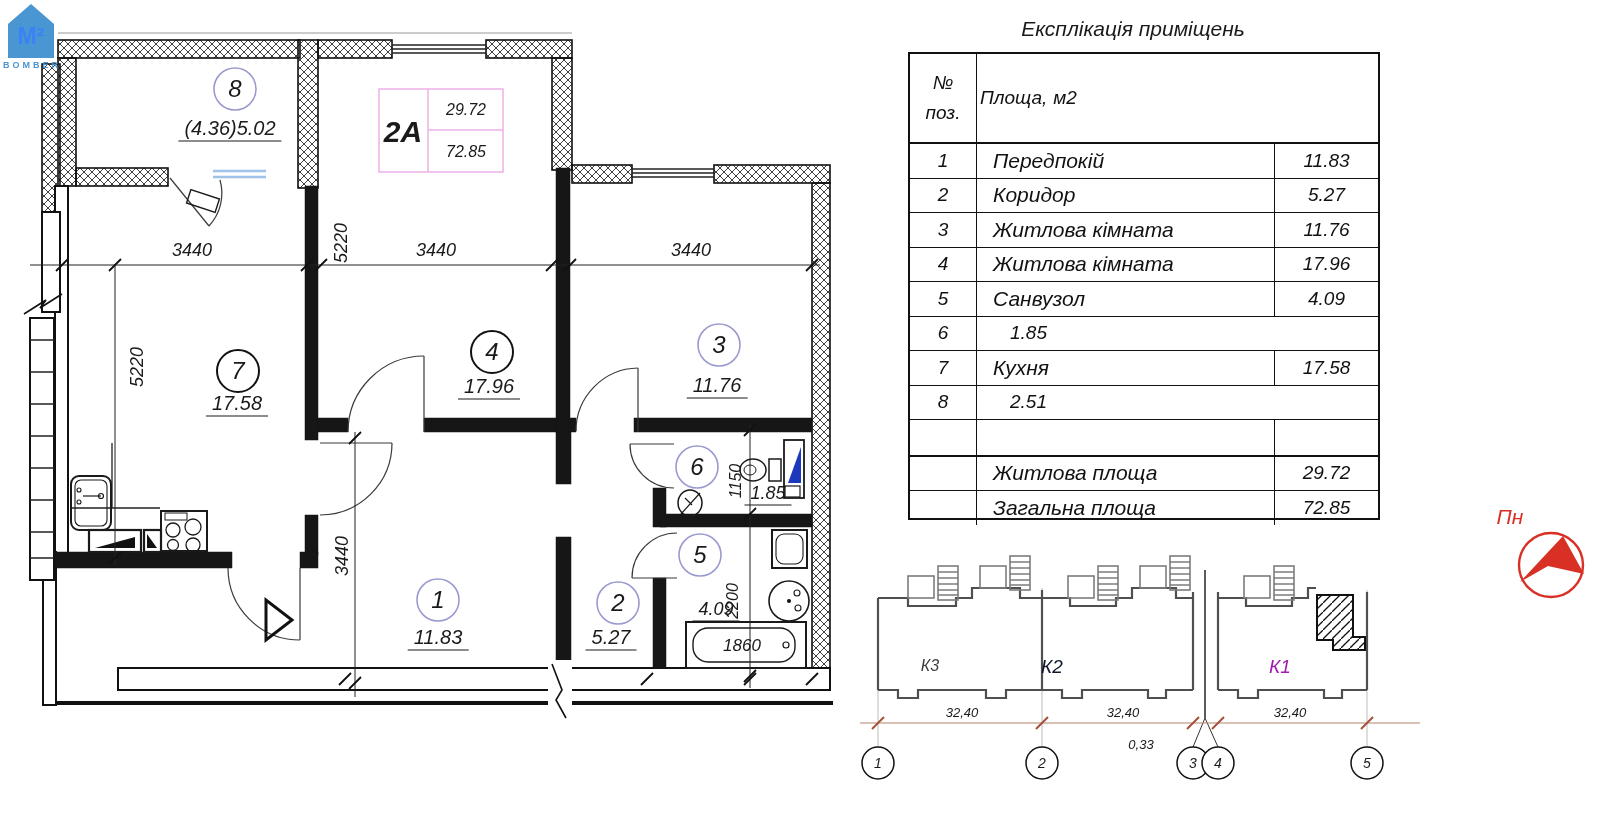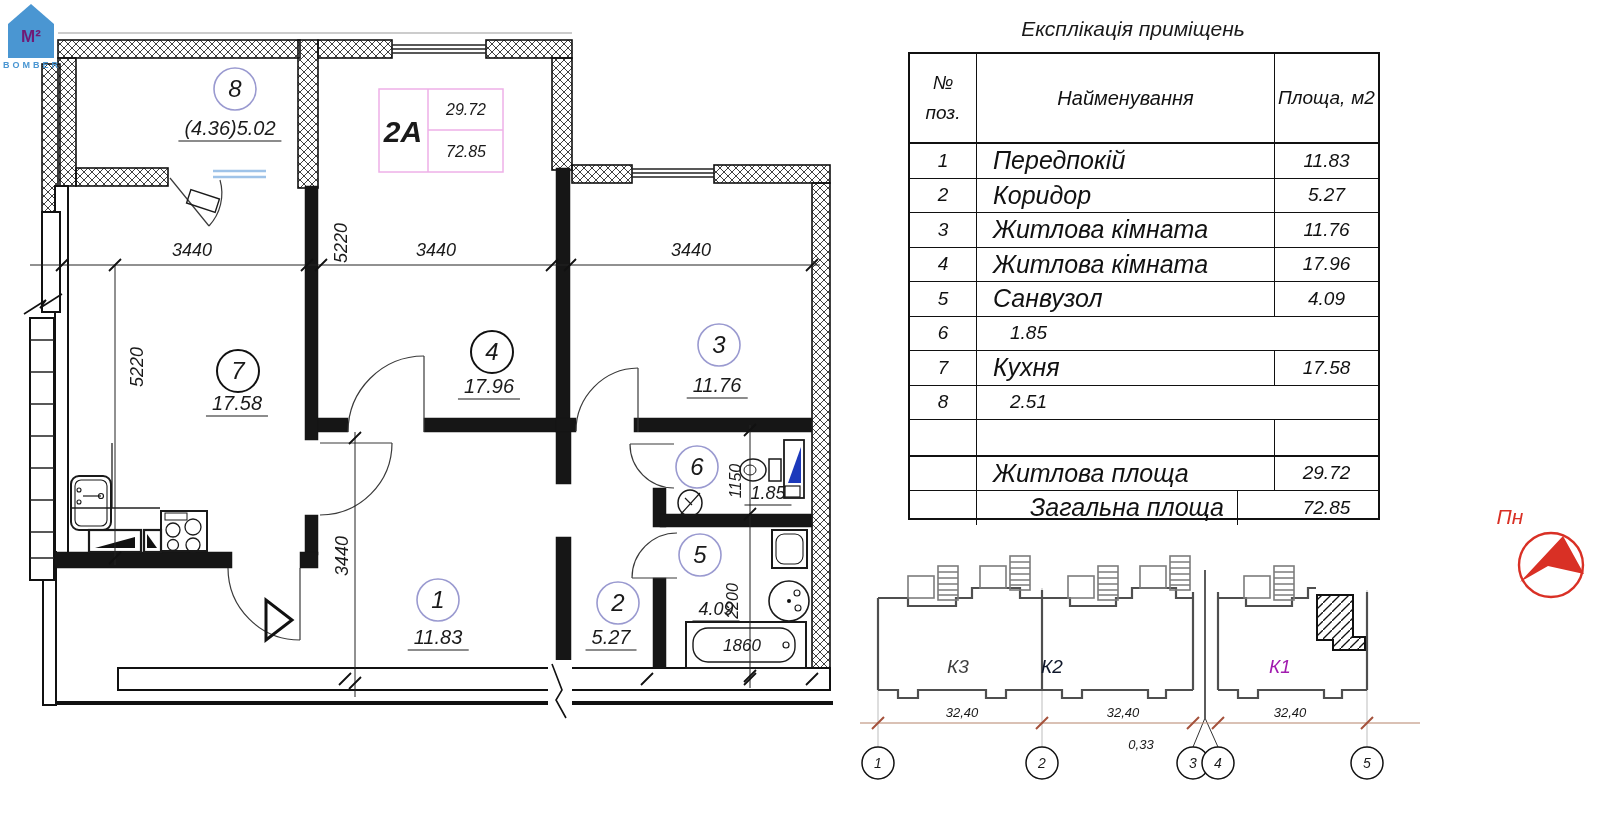--- a/index.html
+++ b/index.html
@@ -12,25 +12,25 @@
   .lbl.u{border-bottom:1.6px solid #1a1a1a;padding:1px 6px 3px;}
   .lbl.rot{transform:translate(-50%,-50%) rotate(-90deg);}
   
   #exp{position:absolute;left:908px;top:52px;width:472px;height:468px;
        border:2px solid #111;box-sizing:border-box;display:flex;flex-direction:column;
        font-style:italic;color:#111;}
   #exp .hdr{display:flex;height:88px;border-bottom:2px solid #111;flex:none;}
   #exp .r{display:flex;height:34.5px;flex:none;border-bottom:1.5px solid #111;box-sizing:border-box;}
   #exp .r.empty{height:36px;}
   #exp .r.sum1{border-top:0.5px solid #111;}
-  #exp .r:last-child{border-bottom:none;gap:37px;}
+  #exp .r:last-child{border-bottom:none;}
   #exp .c1{width:67px;flex:none;border-right:1.5px solid #111;box-sizing:border-box;
            display:flex;align-items:center;justify-content:center;font-size:19px;}
   #exp .c2{flex:1;border-right:1.5px solid #111;box-sizing:border-box;
-           display:flex;align-items:center;padding-left:16px;font-size:25px;}
+           display:flex;align-items:center;padding-left:16px;font-size:21px;}
   #exp .c3{width:103px;flex:none;display:flex;align-items:center;justify-content:center;font-size:19px;}
   #exp .hdr .c1{flex-direction:column;justify-content:center;gap:8px;font-size:19px;}
   #exp .hdr .c2{justify-content:center;padding-left:0;font-size:20px;}
   #exp .hdr .c3{gap:6px;font-size:19px;}
   .hw{fill:url(#xh);stroke:#111;stroke-width:1.6;}
   .bw{fill:#161616;stroke:#161616;stroke-width:0.5;}
   .ww{fill:#fff;stroke:#111;stroke-width:2;}
   .thin{stroke:#222;stroke-width:1.3;fill:none;}
   .fix{stroke:#1a1a1a;fill:none;}
   .door{stroke:#3a3a3a;stroke-width:1.2;fill:none;}
@@ -280,21 +280,20 @@
   <polygon points="8,24 31,4 54,24 54,58 8,58" fill="var(--logo-blue)"></polygon>
 </svg>
 
 <div class="lbl" style="left:1133px;top:28px;font-size:21px;">Експлікація приміщень</div>
 <div id="exp">
   <div class="hdr">
     <div class="c1">
       <span>№</span>
       <span>поз.</span>
     </div>
-    <div class="c2">Найменування</div>
     <div class="c3">
       <span>Площа,</span>
       <span>м2</span>
     </div>
   </div>
   <div id="exp-rows">
         <div class="r">
           <div class="c1">1</div>
           <div class="c2">Передпокій</div>
           <div class="c3">11.83</div>
@@ -344,21 +343,21 @@
         </div>
         <div class="r">
           <div class="c1"></div>
           <div class="c2">Загальна площа</div>
           <div class="c3">72.85</div>
         </div>
       </div>
 </div>
 
 <div id="labels">
-      <span class="lbl bold" style="left: 31px; top: 36px; font-size: 17px; color: #701a75;">M²</span>
+      <span class="lbl bold" style="left: 31px; top: 36px; font-size: 23px; color: #3b82f6;">M²</span>
       <span class="lbl bold" style="left: 32px; top: 65px; font-size: 9px; color: var(--logo-blue); letter-spacing: 3px;">BOMBER</span>
       <span class="lbl" style="left: 235px; top: 89px; font-size: 24px;">8</span>
       <span class="lbl u" style="left: 230px; top: 129px; font-size: 20px;">(4.36)5.02</span>
       <span class="lbl" style="left: 238px; top: 371px; font-size: 24px;">7</span>
       <span class="lbl u" style="left: 237px; top: 404px; font-size: 20px;">17.58</span>
       <span class="lbl" style="left: 492px; top: 352px; font-size: 24px;">4</span>
       <span class="lbl u" style="left: 489px; top: 387px; font-size: 20px;">17.96</span>
       <span class="lbl" style="left: 719px; top: 345px; font-size: 24px;">3</span>
       <span class="lbl u" style="left: 717px; top: 386px; font-size: 20px;">11.76</span>
       <span class="lbl" style="left: 438px; top: 600px; font-size: 24px;">1</span>
@@ -374,21 +373,21 @@
       <span class="lbl" style="left: 466px; top: 152px; font-size: 16px;">72.85</span>
       <span class="lbl" style="left: 192px; top: 250px; font-size: 18px;">3440</span>
       <span class="lbl" style="left: 436px; top: 250px; font-size: 18px;">3440</span>
       <span class="lbl" style="left: 691px; top: 250px; font-size: 18px;">3440</span>
       <span class="lbl rot" style="left: 341px; top: 243px; font-size: 18px;">5220</span>
       <span class="lbl rot" style="left: 137px; top: 367px; font-size: 18px;">5220</span>
       <span class="lbl rot" style="left: 342px; top: 556px; font-size: 18px;">3440</span>
       <span class="lbl rot" style="left: 736px; top: 481px; font-size: 16px;">1150</span>
       <span class="lbl rot" style="left: 733px; top: 601px; font-size: 16px;">2200</span>
       <span class="lbl" style="left: 742px; top: 645px; font-size: 17px;">1860</span>
-      <span class="lbl" style="left: 958px; top: 666px; font-size: 19px; color: rgb(61, 61, 61);">К3</span>
+      <span class="lbl" style="left: 930px; top: 666px; font-size: 16px; color: rgb(61, 61, 61);">К3</span>
       <span class="lbl" style="left: 1052px; top: 666px; font-size: 19px; color: #0f172a;">К2</span>
       <span class="lbl" style="left: 1280px; top: 666px; font-size: 19px; color: #a21caf;">К1</span>
       <span class="lbl" style="left: 962px; top: 712px; font-size: 13px;">32,40</span>
       <span class="lbl" style="left: 1123px; top: 712px; font-size: 13px;">32,40</span>
       <span class="lbl" style="left: 1141px; top: 712px; font-size: 13px; margin-top: 32px;">0,33</span>
       <span class="lbl" style="left: 1290px; top: 712px; font-size: 13px;">32,40</span>
       <span class="lbl" style="left: 878px; top: 763px; font-size: 14px;">1</span>
       <span class="lbl" style="left: 1042px; top: 763px; font-size: 14px;">2</span>
       <span class="lbl" style="left: 1193px; top: 763px; font-size: 14px;">3</span>
       <span class="lbl" style="left: 1218px; top: 763px; font-size: 14px;">4</span>

